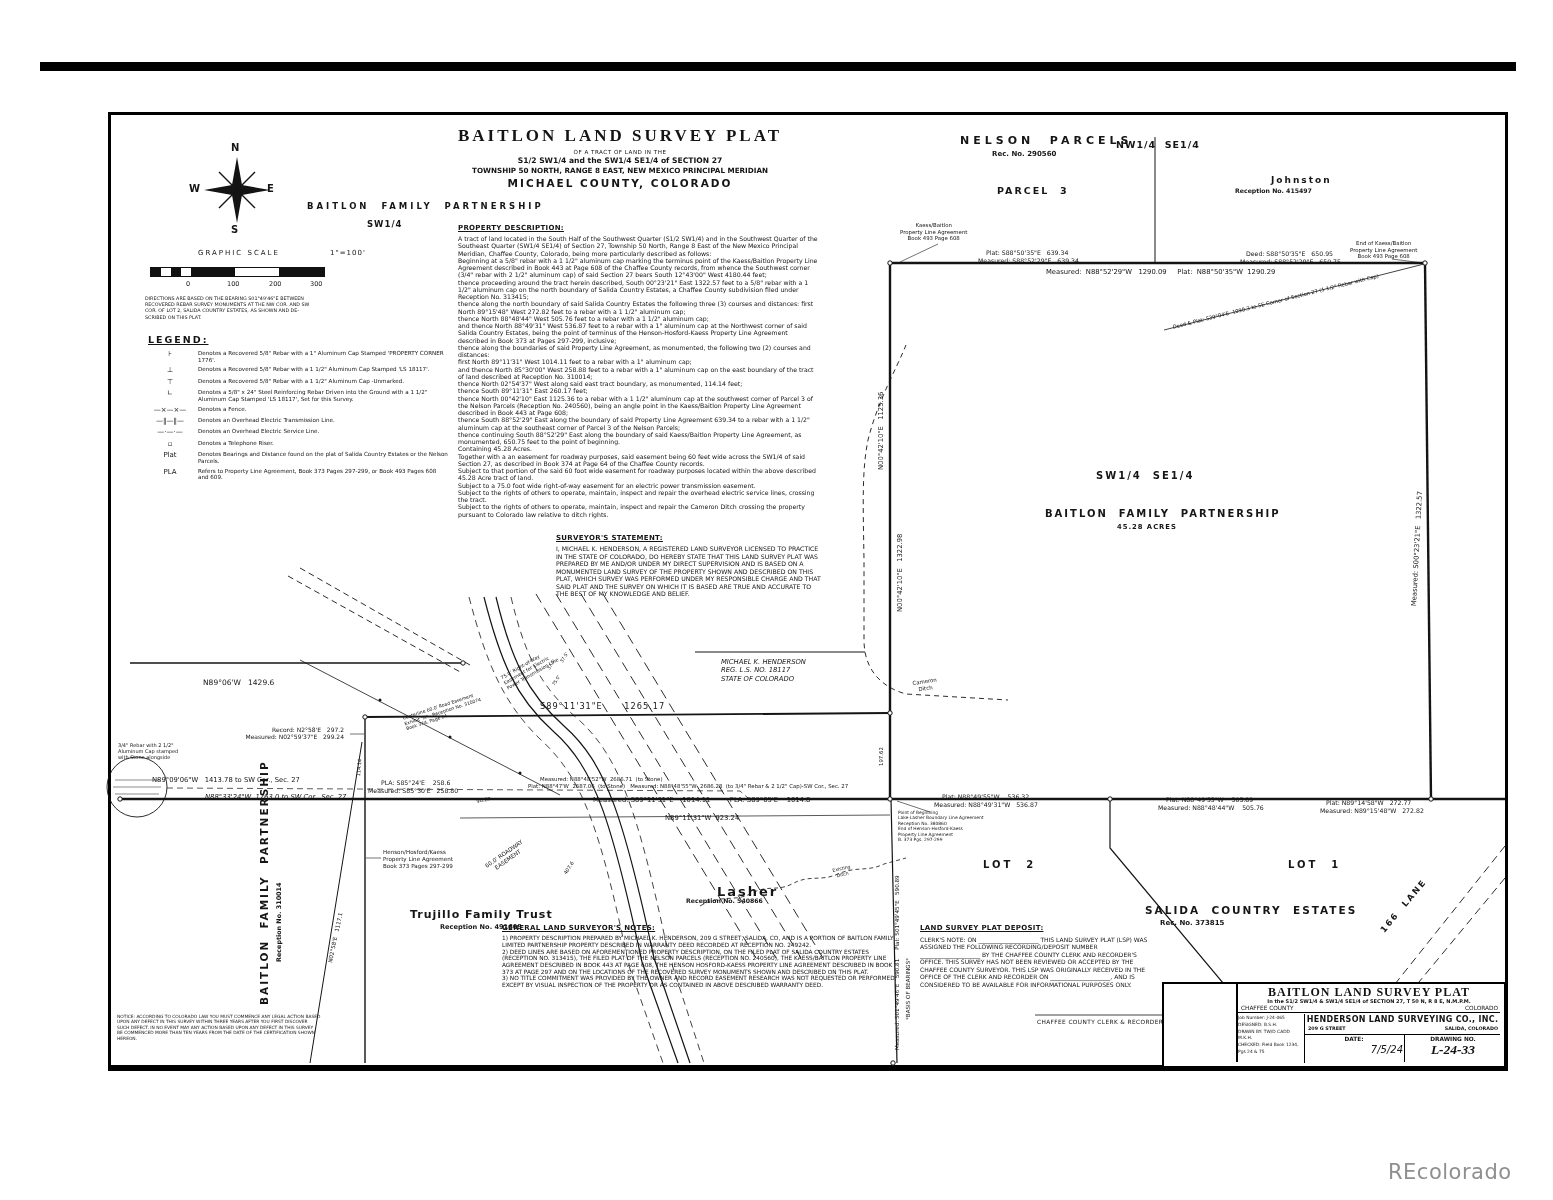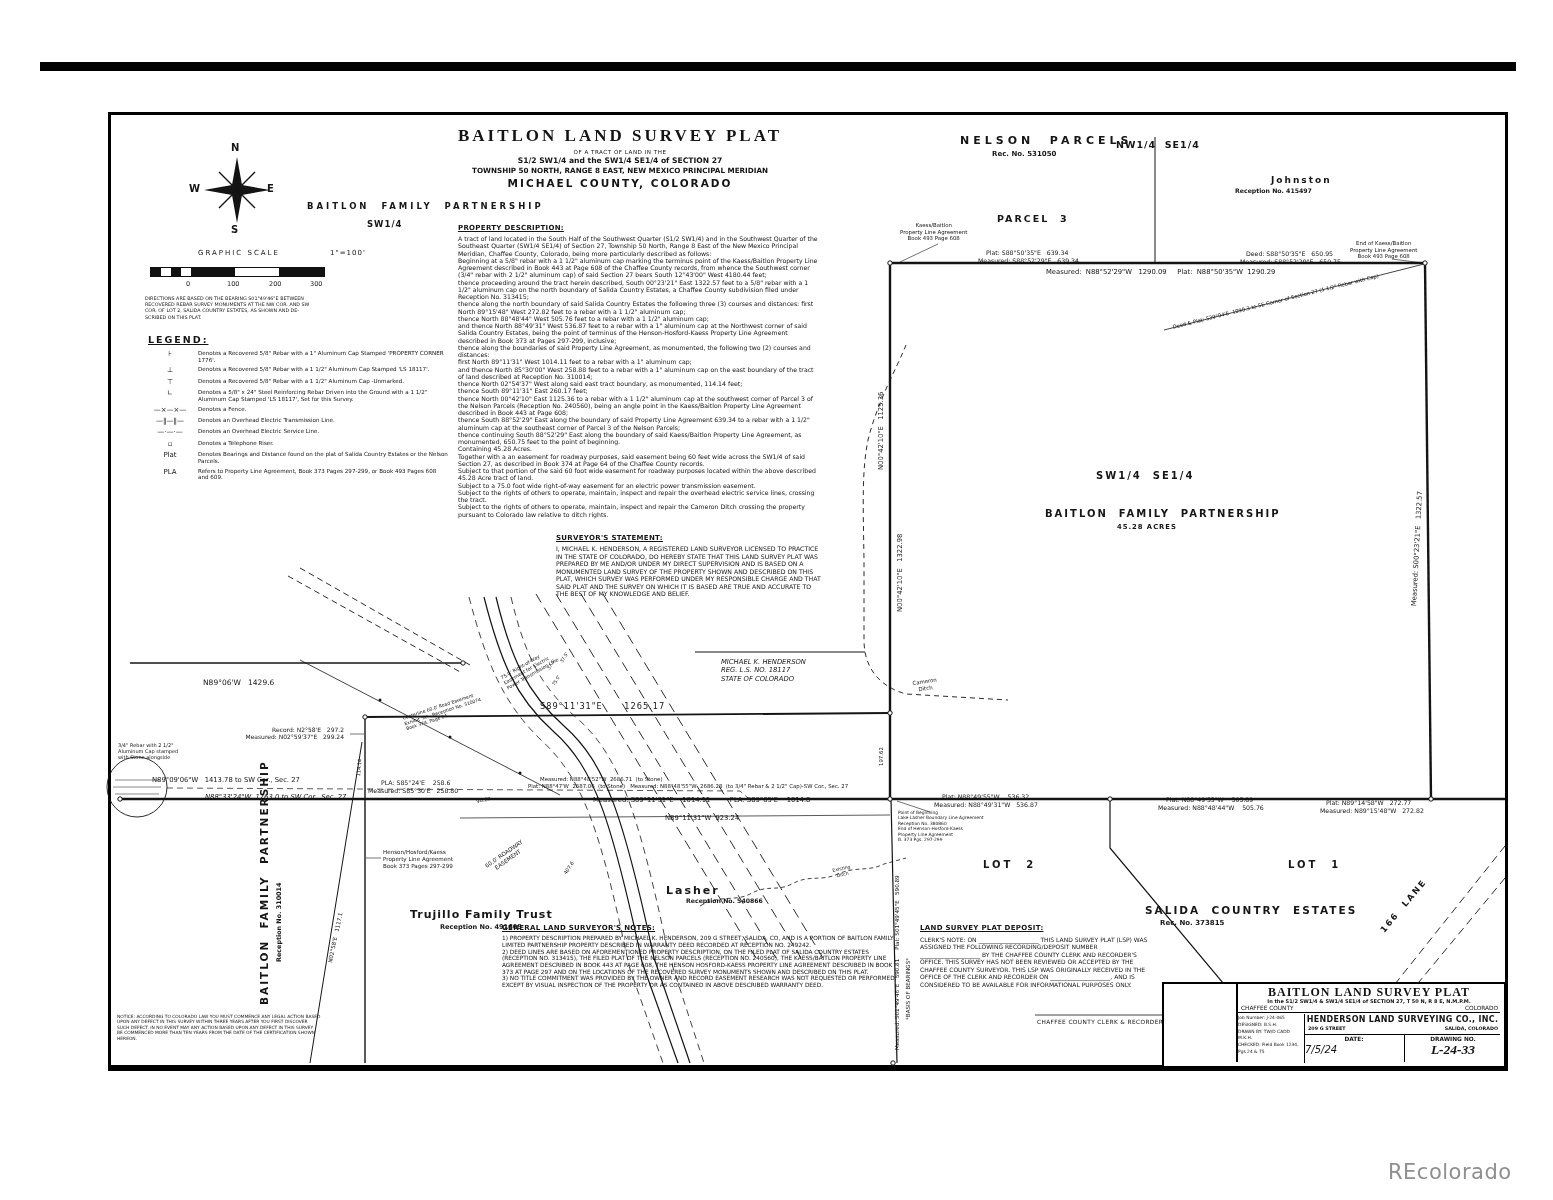--- a/index.html
+++ b/index.html
@@ -44,21 +44,21 @@
   .tb-sub{left:74px;top:14px;width:262px;text-align:center;font-weight:bold;font-size:5px;}
   .tb-county{left:77px;top:21px;width:150px;font-size:5.8px;}
   .tb-state{left:226px;top:21px;width:108px;text-align:right;font-size:5.8px;}
   .tb-hline1{left:72px;top:28px;width:264px;border-top:1.5px solid #000;}
   .tb-jobs{left:74px;top:30px;width:66px;height:48px;border-right:1.5px solid #000;font-size:4.4px;line-height:1.55;padding-top:1px;}
   .tb-firm{left:141px;top:31px;width:195px;text-align:center;font-weight:bold;font-size:8px;letter-spacing:.3px;}
   .tb-addr{left:144px;top:42px;width:90px;font-size:4.8px;font-weight:bold;}
   .tb-city{left:234px;top:42px;width:100px;text-align:right;font-size:4.8px;font-weight:bold;}
   .tb-hline2{left:140px;top:50px;width:196px;border-top:1.5px solid #000;}
   .tb-date-l{left:141px;top:52px;width:98px;text-align:center;font-weight:bold;font-size:5.8px;}
-  .tb-date{left:141px;top:60px;width:98px;text-align:left;font-size:10px;font-style:italic;}
+  .tb-date{left:141px;top:60px;width:98px;text-align:right;font-size:10px;font-style:italic;}
   .tb-vline{left:240px;top:50px;width:0;height:28px;border-left:1.5px solid #000;}
   .tb-dwg-l{left:242px;top:52px;width:94px;text-align:center;font-weight:bold;font-size:5.8px;}
   .tb-dwg{left:242px;top:58px;width:94px;text-align:center;font-weight:bold;font-style:italic;
           font-family:"Liberation Serif","DejaVu Serif",serif;font-size:13.5px;}
   .watermark{position:absolute;left:1388px;top:1160px;font-size:21px;color:#8f8f8f;letter-spacing:.5px;}
 </style>
 </head>
 <body>
 
 <div class="page">
@@ -276,23 +276,23 @@
   </div>
 
   <div>
       <div class="ml" style="left: 231px; top: 142px; font-size: 10px; font-weight: bold;">N</div>
       <div class="ml" style="left: 189px; top: 183px; font-size: 10px; font-weight: bold;">W</div>
       <div class="ml" style="left: 267px; top: 183px; font-size: 10px; font-weight: bold;">E</div>
       <div class="ml" style="left: 231px; top: 224px; font-size: 10px; font-weight: bold;">S</div>
       <div class="ml" style="left: 307px; top: 201px; font-size: 8.5px; font-weight: bold; letter-spacing: 3px;">BAITLON  FAMILY  PARTNERSHIP</div>
       <div class="ml" style="left: 367px; top: 219px; font-size: 8.5px; font-weight: bold; letter-spacing: 1px;">SW1/4</div>
       <div class="ml" style="left: 960px; top: 134px; font-size: 11px; font-weight: bold; letter-spacing: 4px;">NELSON  PARCELS</div>
-      <div class="ml" style="left: 992px; top: 150px; font-size: 7px; font-weight: bold;">Rec. No. 531050</div>
+      <div class="ml" style="left: 992px; top: 150px; font-size: 7px; font-weight: bold;">Rec. No. 290560</div>
       <div class="ml" style="left: 1116px; top: 139px; font-size: 9.5px; font-weight: bold; letter-spacing: 1px;">NW1/4  SE1/4</div>
-      <div class="ml" style="left: 997px; top: 185px; font-size: 9.5px; font-weight: bold; letter-spacing: 2px; margin-top: 28px;">PARCEL  3</div>
+      <div class="ml" style="left: 997px; top: 185px; font-size: 9.5px; font-weight: bold; letter-spacing: 2px;">PARCEL  3</div>
       <div class="ml" style="left: 1247px; top: 175px; font-size: 9px; font-weight: bold; letter-spacing: 2px; padding-left: 24px;">Johnston</div>
       <div class="ml" style="left: 1235px; top: 187px; font-size: 6.2px; font-weight: bold;">Reception No. 415497</div>
       <div class="ml" style="left: 900px; top: 222px; font-size: 5.4px; text-align: center;">Kaess/Baitlon
 Property Line Agreement
 Book 493 Page 608</div>
       <div class="ml" style="left: 986px; top: 249px; font-size: 6.2px;">Plat: S88°50'35"E   639.34</div>
       <div class="ml" style="left: 978px; top: 257px; font-size: 6.2px;">Measured: S88°52'29"E   639.34</div>
       <div class="ml" style="left: 1046px; top: 268px; font-size: 6.8px;">Measured:  N88°52'29"W   1290.09     Plat:  N88°50'35"W  1290.29</div>
       <div class="ml" style="left: 1246px; top: 250px; font-size: 6.2px;">Deed: S88°50'35"E   650.95</div>
       <div class="ml" style="left: 1240px; top: 258px; font-size: 6.2px;">Measured: S88°52'29"E   650.75</div>
@@ -348,21 +348,21 @@
 B. 373 Pgs. 297-299</div>
       <div class="ml" style="left: 1166px; top: 796px; font-size: 6.2px;">Plat: N88°49'55"W    505.89</div>
       <div class="ml" style="left: 1158px; top: 804px; font-size: 6.2px;">Measured: N88°48'44"W    505.76</div>
       <div class="ml" style="left: 1326px; top: 799px; font-size: 6.2px;">Plat: N89°14'58"W   272.77</div>
       <div class="ml" style="left: 1320px; top: 807px; font-size: 6.2px;">Measured: N89°15'48"W   272.82</div>
       <div class="ml" style="left: 983px; top: 859px; font-size: 10px; font-weight: bold; letter-spacing: 3px;">LOT  2</div>
       <div class="ml" style="left: 1288px; top: 859px; font-size: 10px; font-weight: bold; letter-spacing: 3px;">LOT  1</div>
       <div class="ml" style="left: 1101px; top: 904px; font-size: 10.5px; font-weight: bold; letter-spacing: 2px; margin-left: 44px;">SALIDA  COUNTRY  ESTATES</div>
       <div class="ml" style="left: 1160px; top: 919px; font-size: 7px; font-weight: bold;">Rec. No. 373815</div>
       <div class="ml" style="left: 1378px; top: 928px; font-size: 8.5px; transform: rotate(-50deg); font-weight: bold; letter-spacing: 2px;">166  LANE</div>
-      <div class="ml" style="left: 666px; top: 884px; font-size: 11px; font-weight: bold; letter-spacing: 2px;">Lasher</div>
+      <div class="ml" style="left: 717px; top: 884px; font-size: 13px; font-weight: bold; letter-spacing: 2px;">Lasher</div>
       <div class="ml" style="left: 686px; top: 897px; font-size: 6.2px; font-weight: bold;">Reception No. 540866</div>
       <div class="ml" style="left: 832px; top: 868px; font-size: 4.6px; transform: rotate(-12deg); text-align: center;">Existing
 Ditch</div>
       <div class="ml" style="left: 383px; top: 849px; font-size: 5.6px;">Henson/Hosford/Kaess
 Property Line Agreement
 Book 373 Pages 297-299</div>
       <div class="ml" style="left: 410px; top: 908px; font-size: 11px; font-weight: bold; letter-spacing: 1px;">Trujillo Family Trust</div>
       <div class="ml" style="left: 440px; top: 923px; font-size: 6.6px; font-weight: bold;">Reception No. 491605</div>
       <div class="ml" style="left: 484px; top: 864px; font-size: 5.6px; transform: rotate(-35deg); text-align: center;">60.0' ROADWAY
 EASEMENT</div>

